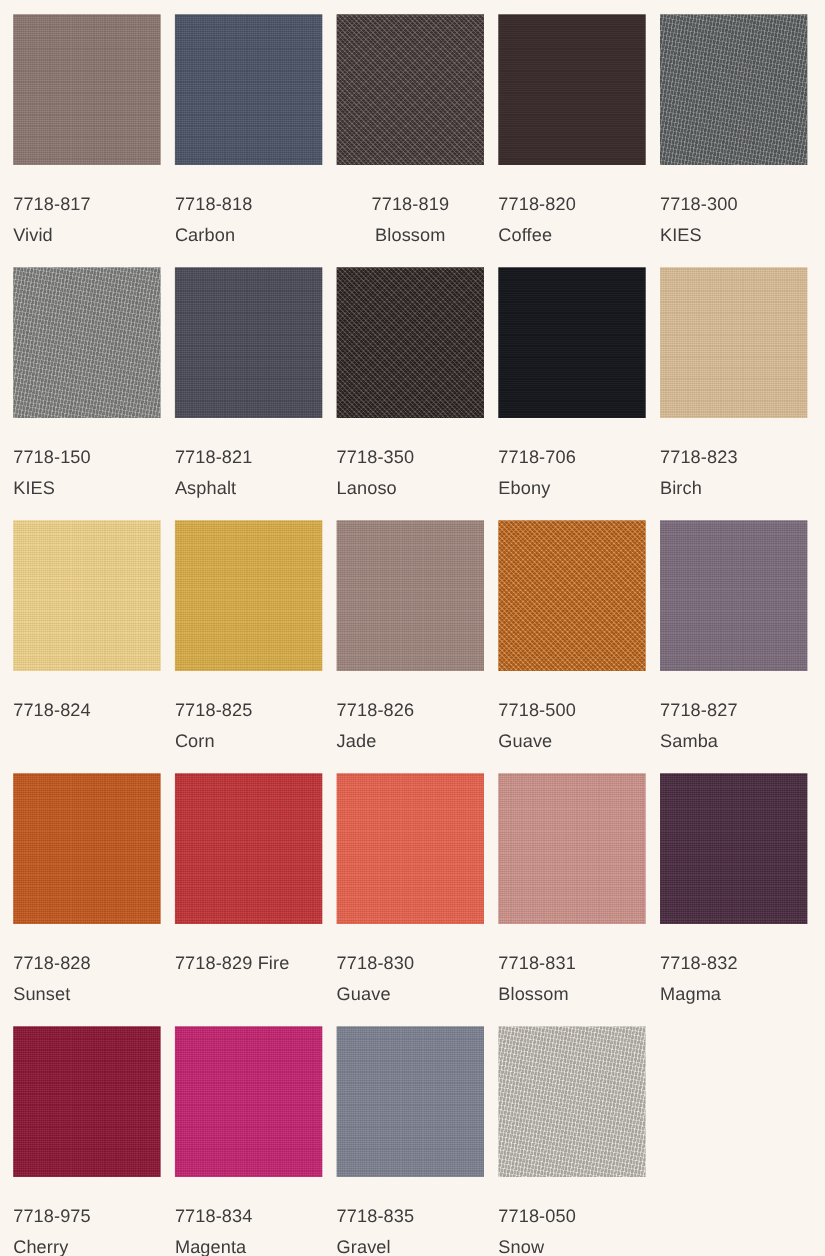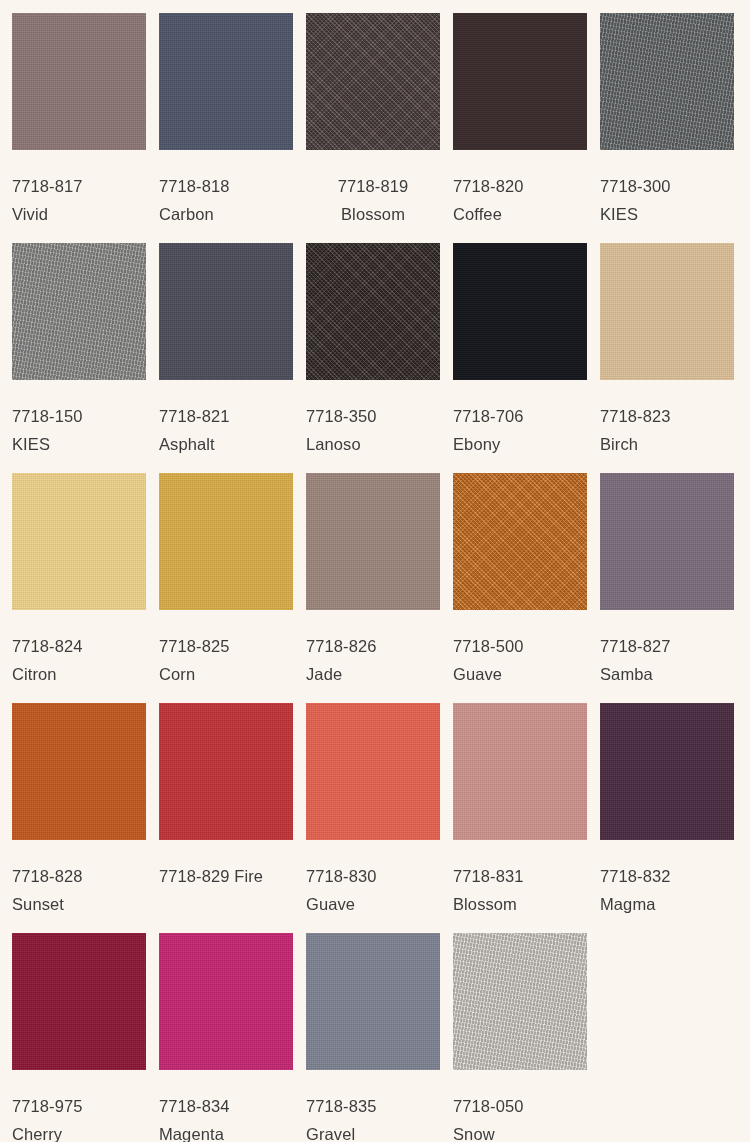--- a/index.html
+++ b/index.html
@@ -187,21 +187,20 @@
         <span class="code">7718-823</span>
         <span class="name">Birch</span>
       </div>
     </div>
     <div class="swatch-card">
       <div class="swatch-chip" style="background-color: rgb(237, 208, 137);">
         <div class="tex weave-fine"></div>
       </div>
       <div class="swatch-label">
         <span class="code">7718-824</span>
-        <span class="name">Citron</span>
       </div>
     </div>
     <div class="swatch-card">
       <div class="swatch-chip" style="background-color: rgb(216, 172, 71);">
         <div class="tex weave-fine"></div>
       </div>
       <div class="swatch-label">
         <span class="code">7718-825</span>
         <span class="name">Corn</span>
       </div>

